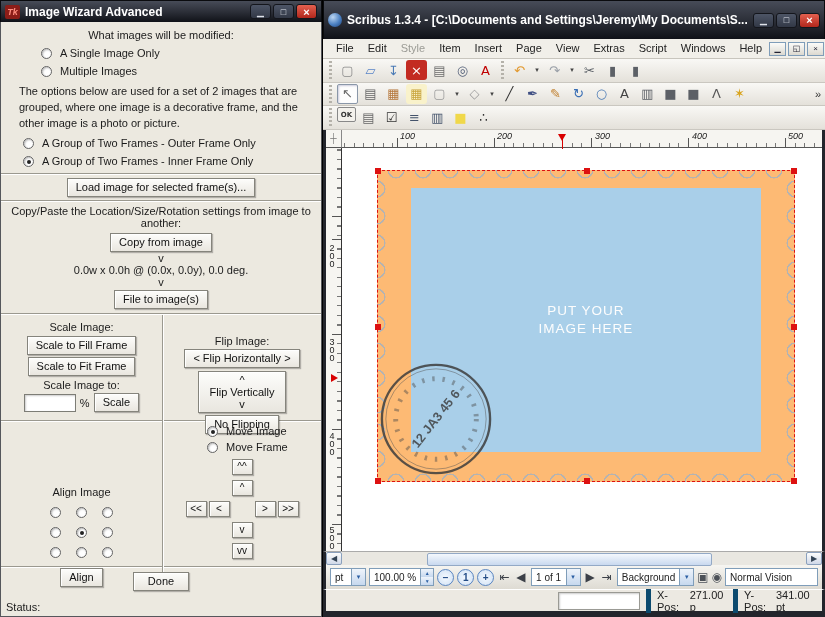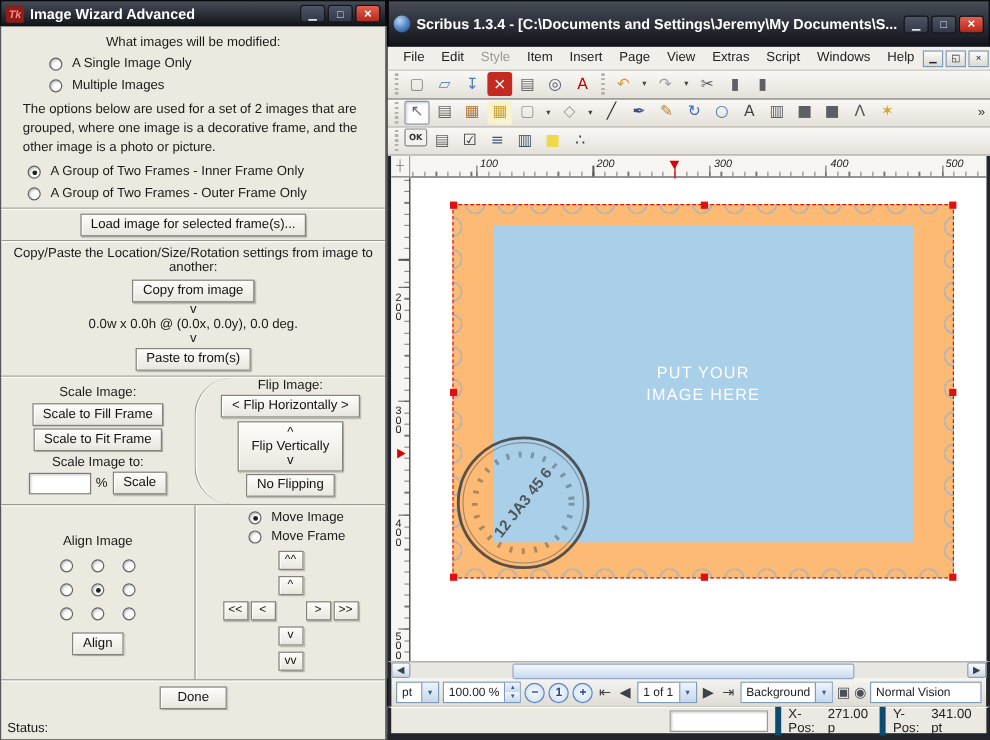--- a/index.html
+++ b/index.html
@@ -386,65 +386,65 @@
       <div class="radrow">
           <span class="rb"></span>
         <span>A Single Image Only</span>
         </div>
       <div class="radrow">
           <span class="rb"></span>
         <span>Multiple Images</span>
         </div>
       <div class="para">The options below are used for a set of 2 images that are grouped, where one image is a decorative frame, and the other image is a photo or picture.</div>
       <div class="radrow tight">
+          <span class="rb"></span>
+        <span>A Group of Two Frames - Outer Frame Only</span>
+        </div>
+      <div class="radrow tight">
           <span class="rb sel"></span>
         <span>A Group of Two Frames - Inner Frame Only</span>
-        </div>
-      <div class="radrow tight">
-          <span class="rb"></span>
-        <span>A Group of Two Frames - Outer Frame Only</span>
         </div>
 
       <div class="etch"></div>
       <div class="ctr" style="margin:3px 0;">
         <span class="btn">Load image for selected frame(s)...</span>
       </div>
       <div class="etch" style="margin-top:2px;"></div>
 
       <div class="ctr" style="margin-top:3px;">Copy/Paste the Location/Size/Rotation settings from image to another:</div>
       <div class="ctr" style="margin-top:4px;"><span class="btn">Copy from image</span></div>
       <div class="ctr vsym">v</div>
       <div class="ctr">0.0w x 0.0h  @  (0.0x, 0.0y),   0.0 deg.</div>
       <div class="ctr vsym">v</div>
-      <div class="ctr" style="margin:2px 0 4px;"><span class="btn">Paste to from(s)</span></div>
+      <div class="ctr" style="margin:2px 0 4px;"><span class="btn">File to image(s)</span></div>
 
       <div class="etch" style="margin-top:0;"></div>
 
       <div class="cols" style="height:106px;">
         <div class="ctr" style="padding-top:6px;">
           <div>Scale Image:</div>
           <div style="margin-top:3px;"><span class="btn">Scale to Fill Frame</span></div>
           <div style="margin-top:2px;"><span class="btn">Scale to Fit Frame</span></div>
           <div style="margin-top:3px;">Scale Image to:</div>
           <div style="margin-top:2px;display:flex;align-items:center;justify-content:center;gap:4px;">
             <input class="scale-input" value="" style="">
             <span>%</span>
             <span class="btn">Scale</span>
           </div>
         </div>
-        <div class="colR ctr" style="padding-top:0;border-radius:31px;">
+        <div class="colR ctr" style="padding-top:20px;">
           <div>Flip Image:</div>
           <div style="margin-top:2px;"><span class="btn">&lt; Flip Horizontally &gt;</span></div>
           <div><span class="btn fliptall"><span>^</span><br><span>Flip Vertically</span><br><span>v</span></span></div>
           <div style="margin-top:2px;"><span class="btn">No Flipping</span></div>
         </div>
       </div>
 
       <div class="cols" style="height:146px;">
-        <div class="ctr" style="padding-top:24px;">
+        <div class="ctr" style="padding-top:24px;margin-top:41px;">
           <div>Align Image</div>
           <div class="gridAlign">
             <span class="rb"></span>
             <span class="rb"></span>
             <span class="rb"></span>
             <span class="rb"></span>
             <span class="rb sel"></span>
             <span class="rb"></span>
             <span class="rb"></span>
             <span class="rb"></span>

